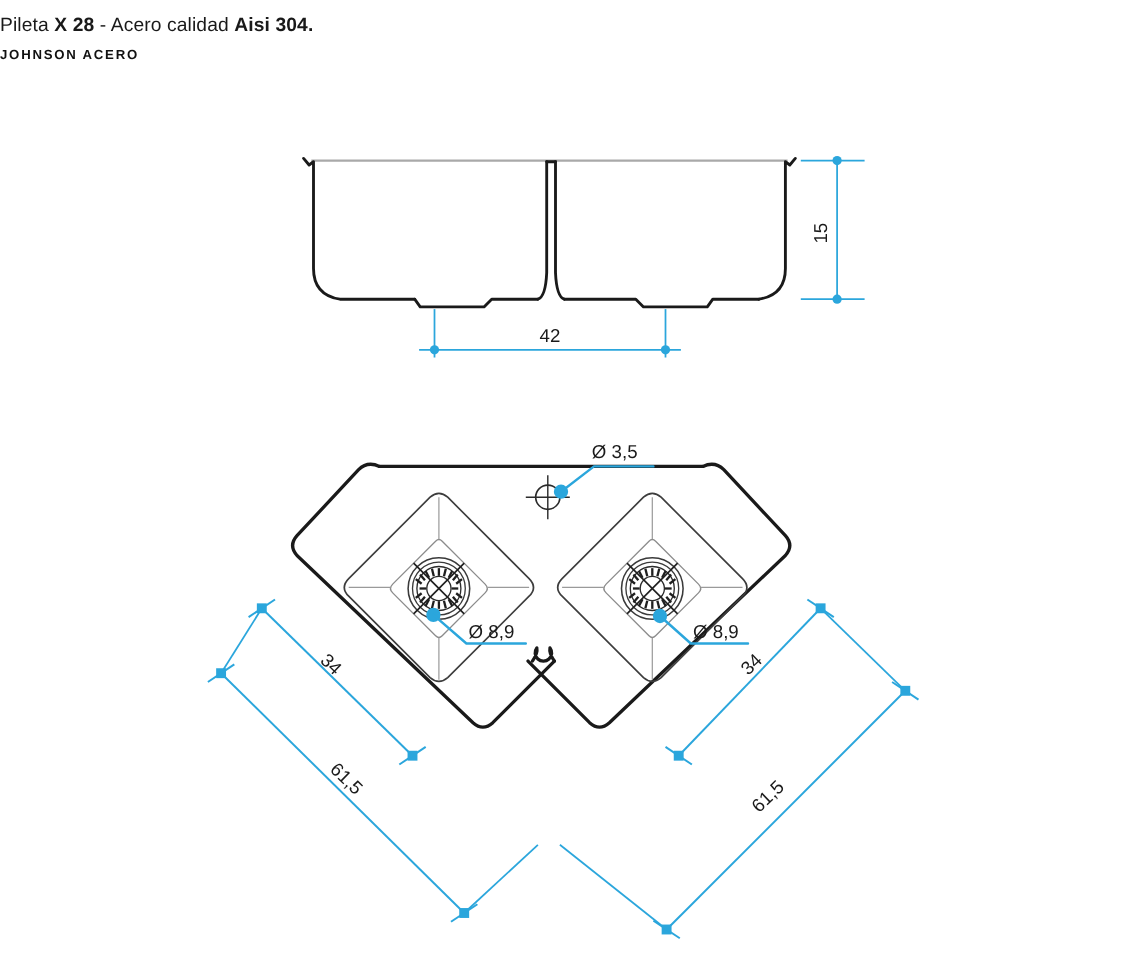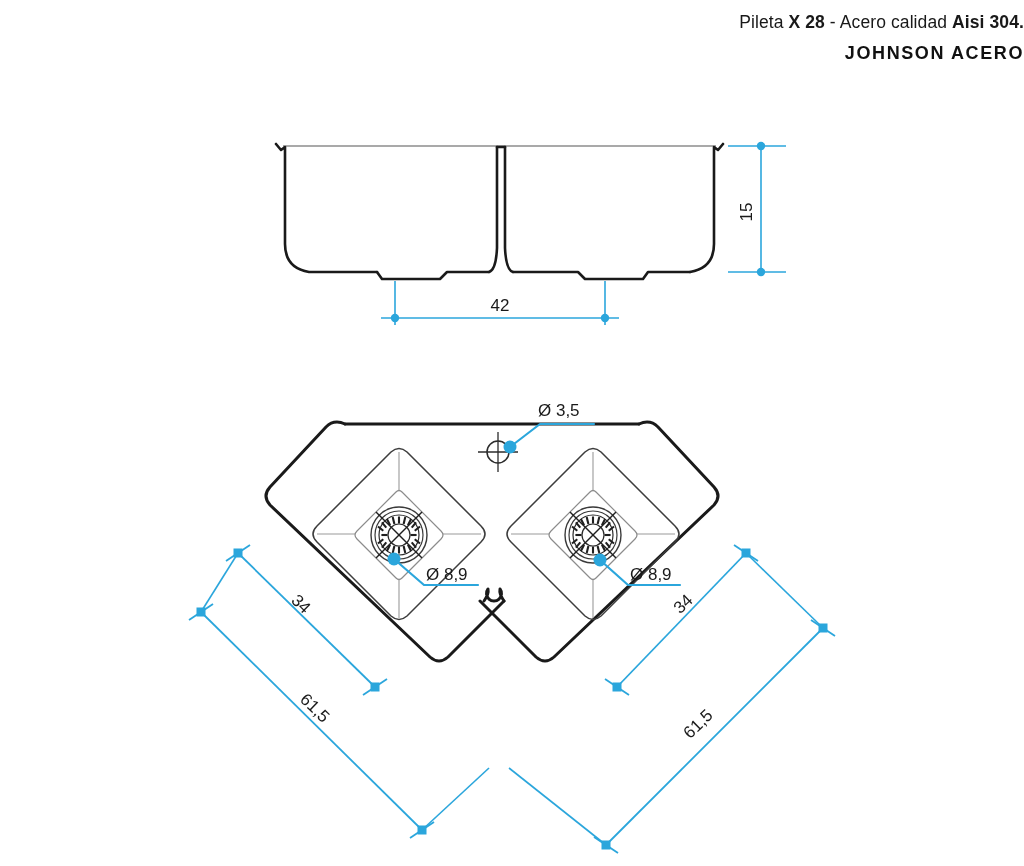--- a/index.html
+++ b/index.html
@@ -20,34 +20,34 @@
     position: relative;
     width: 1024px;
     height: 866px;
     background: #ffffff;
   }
   .title-block {
     position: absolute;
     left: 0;
     top: 0;
     width: 1024px;
-    text-align: right;
+    text-align: left;
     padding-top: 12px;
   }
   .title-main {
     font-size: 17.5px;
     letter-spacing: 0.1px;
     color: #191919;
     line-height: 1.25;
     white-space: pre;
   }
   .title-main .bold { font-weight: bold; }
   .brand {
     margin-top: 9px;
-    font-size: 18px;
+    font-size: 12px;
     font-weight: bold;
     letter-spacing: 1.6px;
     color: #111111;
   }
   svg.drawing {
     position: absolute;
     left: 0;
     top: 0;
     width: 1024px;
     height: 866px;

